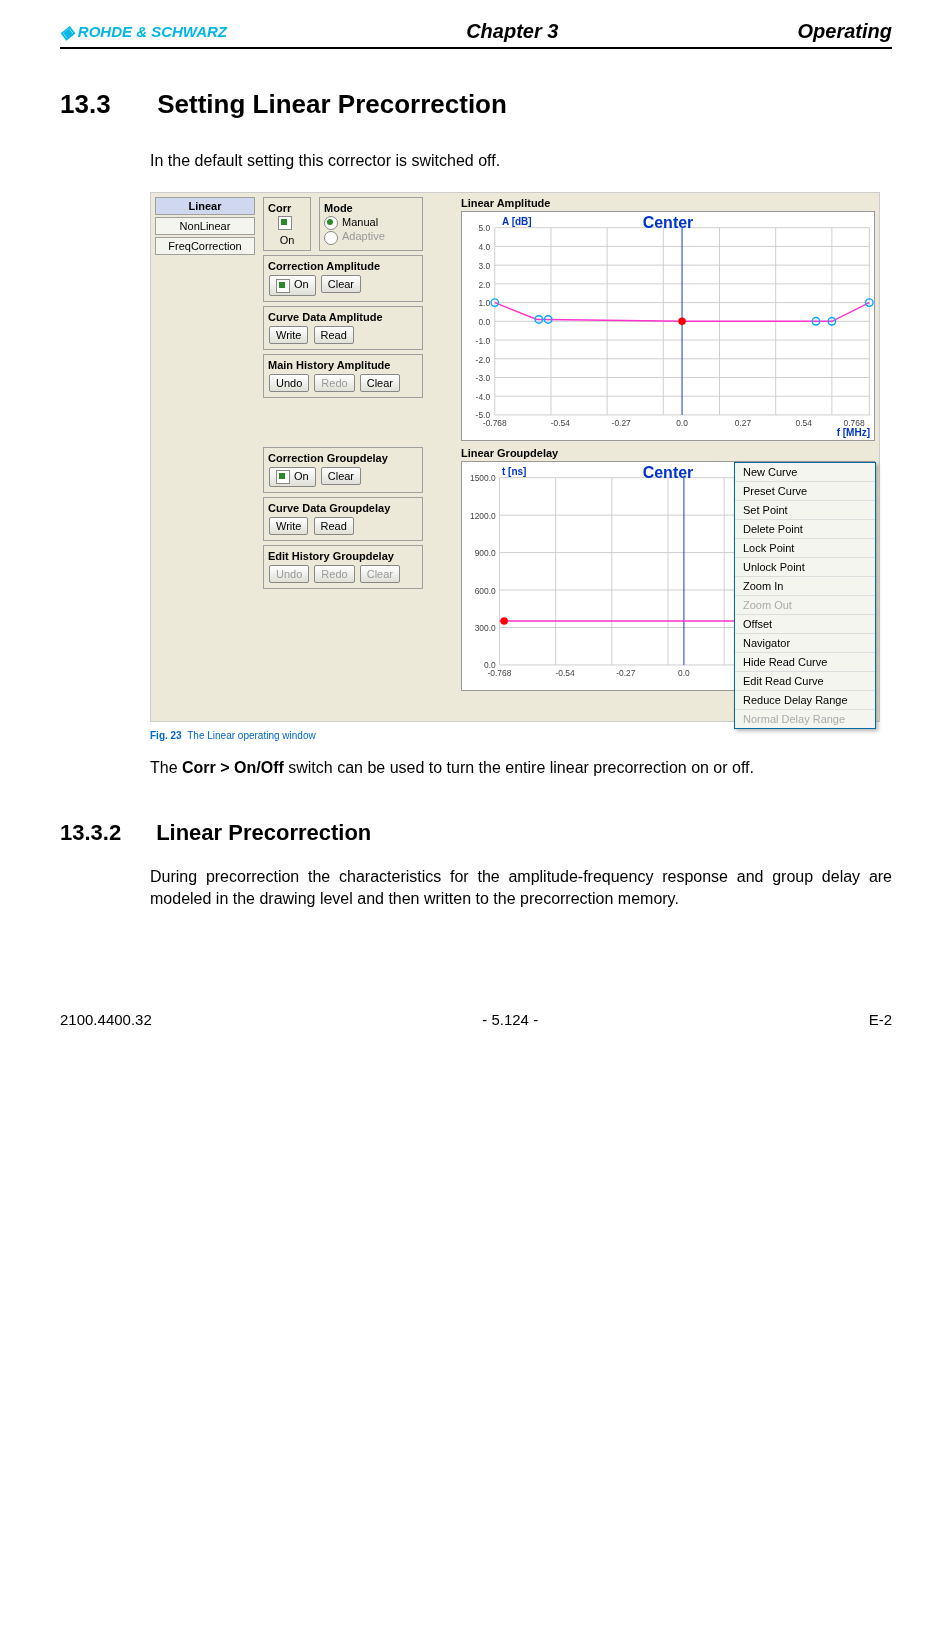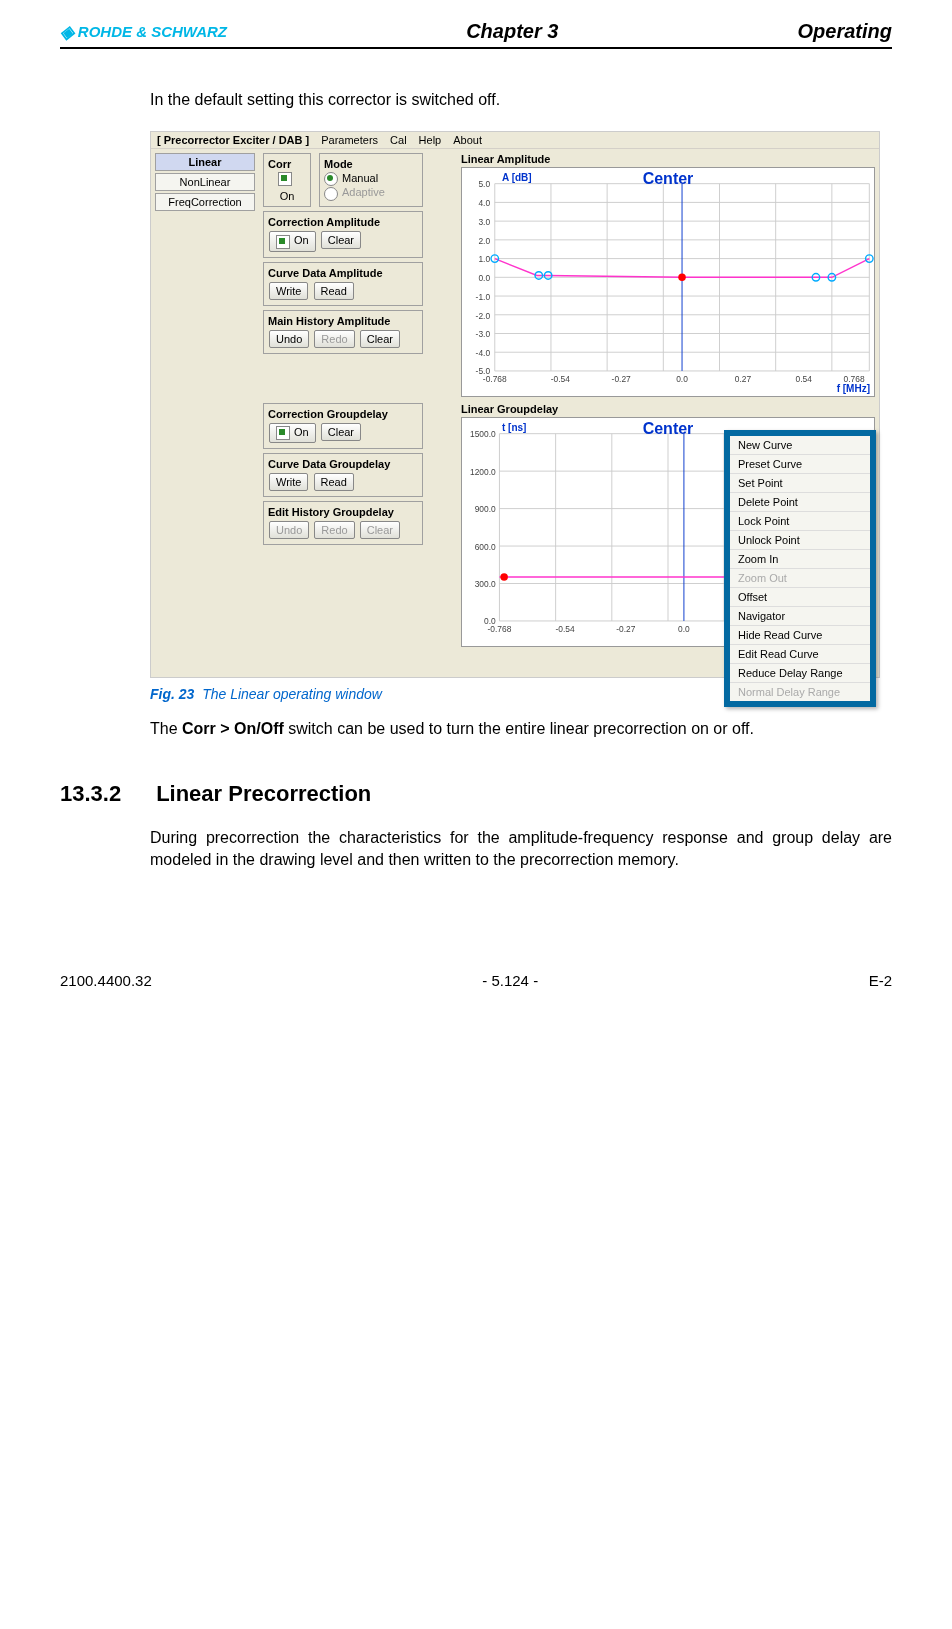--- a/index.html
+++ b/index.html
@@ -65,22 +65,21 @@
   }
   .body-text {
     margin-left: 90px;
     font-size: 16px;
     line-height: 1.4;
     text-align: justify;
     margin-bottom: 20px;
   }
   .figure-caption {
     margin-left: 90px;
-    font-size: 14px;
-    font-style: italic;
+    font-size: 10px;
     color: #0066cc;
     margin-top: 8px;
   }
   .figure-caption .fig-num {
     font-weight: bold;
   }
   .footer {
     display: flex;
     justify-content: space-between;
     font-size: 15px;
@@ -221,24 +220,24 @@
     position:absolute;
     top:2px; left:50%;
     transform:translateX(-50%);
     color:#0033cc;
     font-weight:bold;
     font-size:16px;
   }
   .context-menu {
     position: absolute;
     right: -2px;
-    top: 12px;
+    top: 0px;
     width: 140px;
     background: #f5f5f0;
-    border: 6px solid #0369a1;
+    border: 1px solid #0369a1;
     box-shadow: 2px 2px 4px rgba(0,0,0,0.3);
     z-index: 10;
   }
   .context-menu-item {
     padding: 3px 8px;
     border-bottom: 1px solid #ddd;
     cursor: pointer;
     font-size:11px;
   }
   .context-menu-item.disabled {
@@ -268,31 +267,28 @@
 
   <div class="header">
     <div class="logo">
       <span class="logo-symbol">◈</span>
       <span>ROHDE &amp; SCHWARZ</span>
     </div>
     <div class="chapter-title">Chapter 3</div>
     <div class="operating">Operating</div>
   </div>
 
+  <div class="section-heading">
+    <span class="num">13.3</span>
+    <span>Setting Linear Precorrection</span>
+  </div>
 
   <p class="body-text">In the default setting this corrector is switched off.</p>
 
   <div class="screenshot">
-    <div class="menubar">
-      <span class="window-title">[ Precorrector Exciter / DAB ]</span>
-      <span>Parameters</span>
-      <span>Cal</span>
-      <span>Help</span>
-      <span>About</span>
-    </div>
     <div class="app-body">
       <div class="sidebar">
         <div class="sidebar-item active">Linear</div>
         <div class="sidebar-item">NonLinear</div>
         <div class="sidebar-item">FreqCorrection</div>
       </div>
 
       <div class="main-area">
 
         <div class="row">

